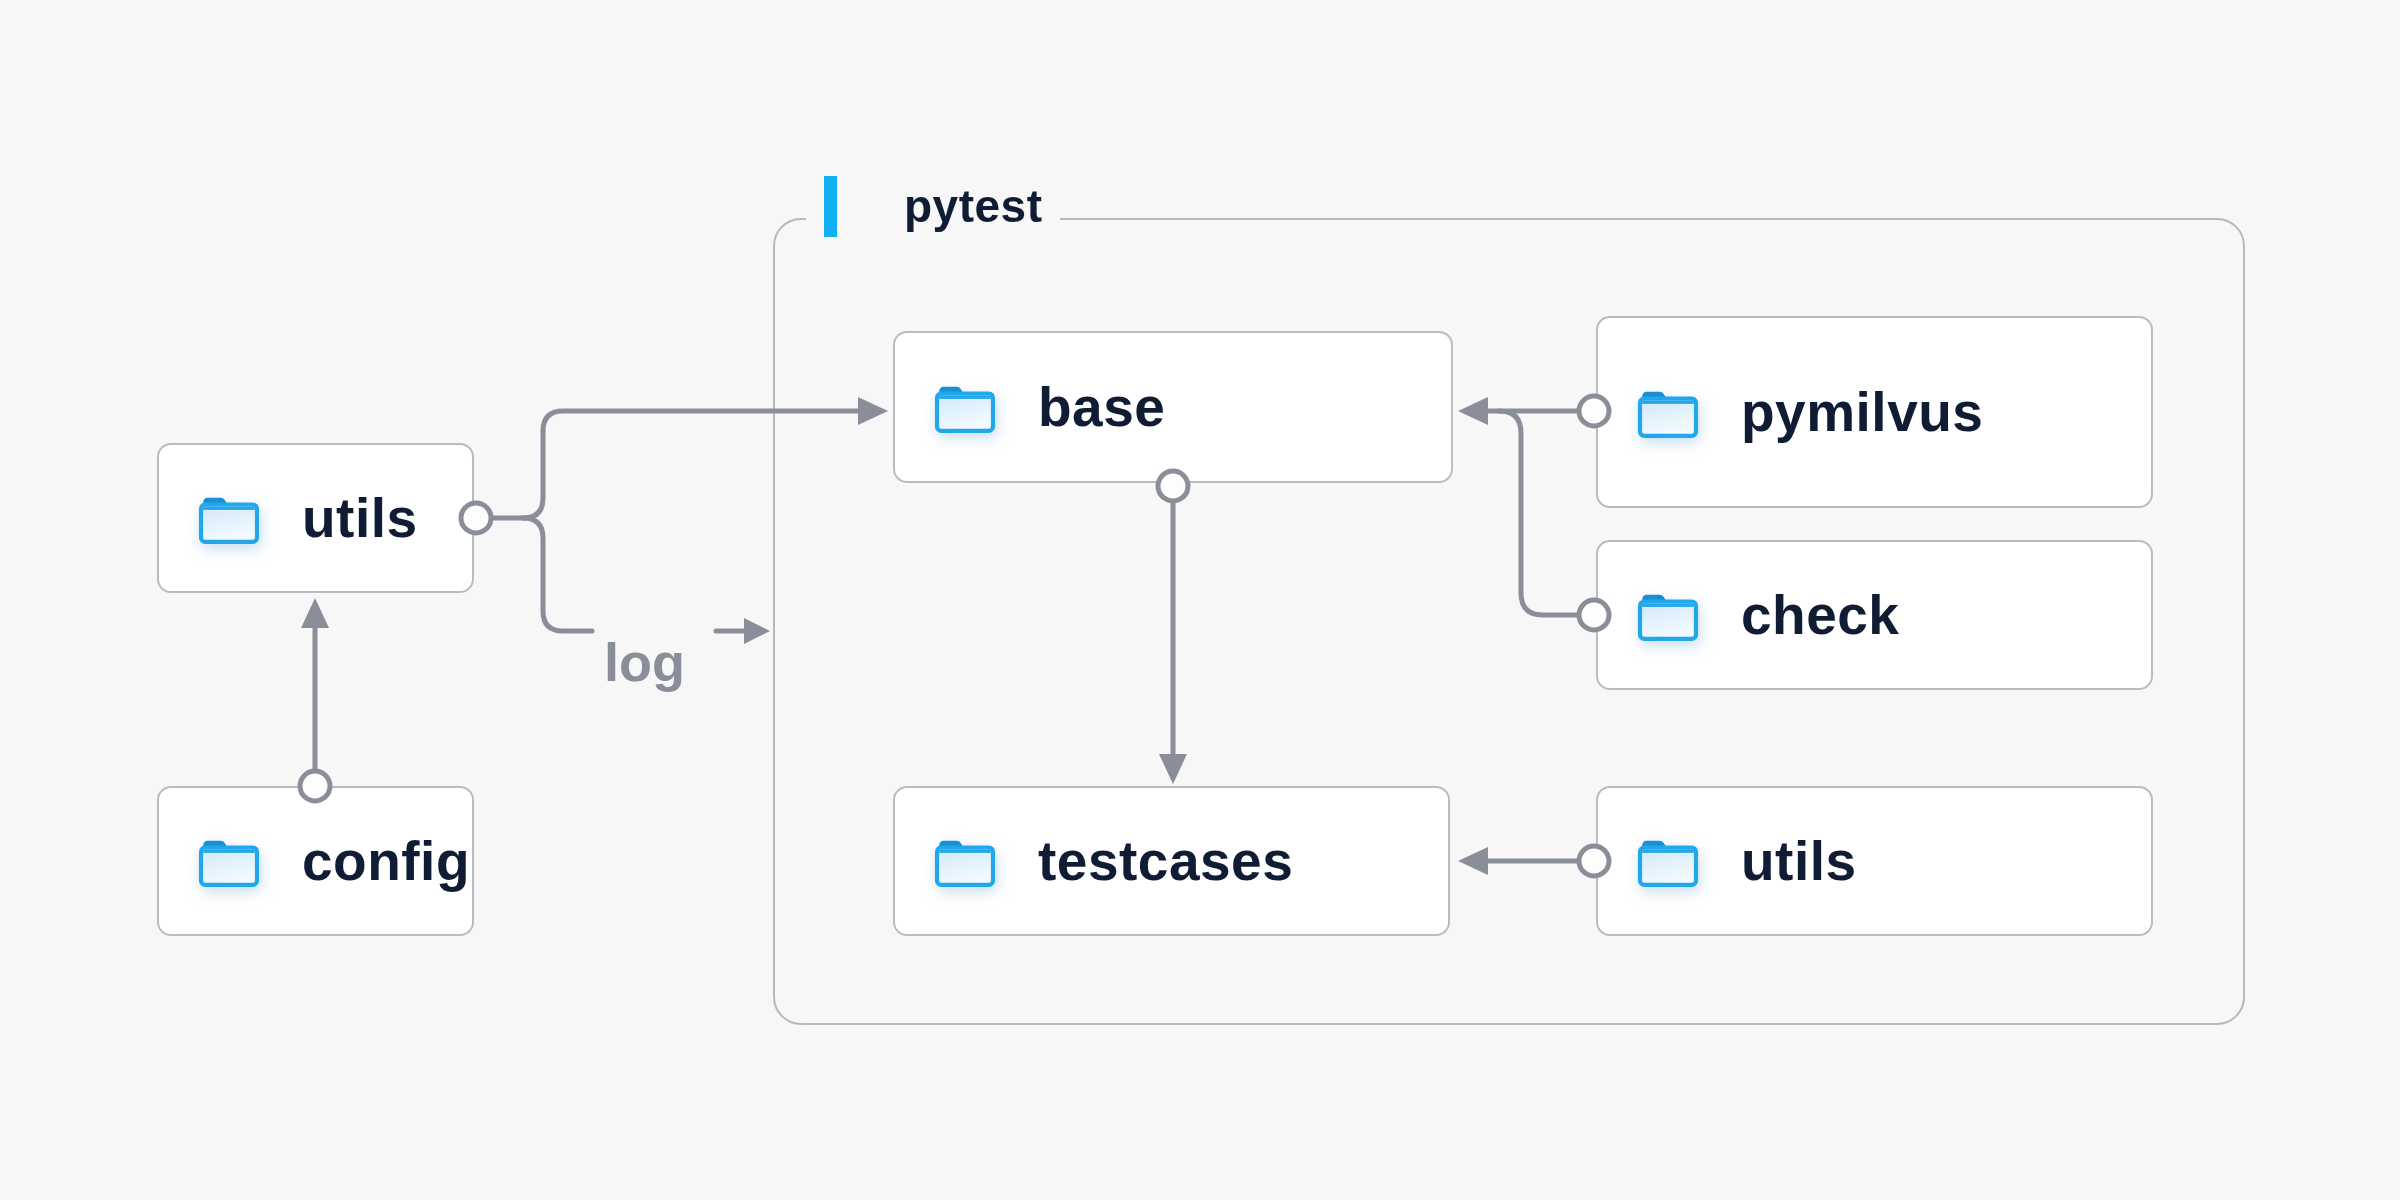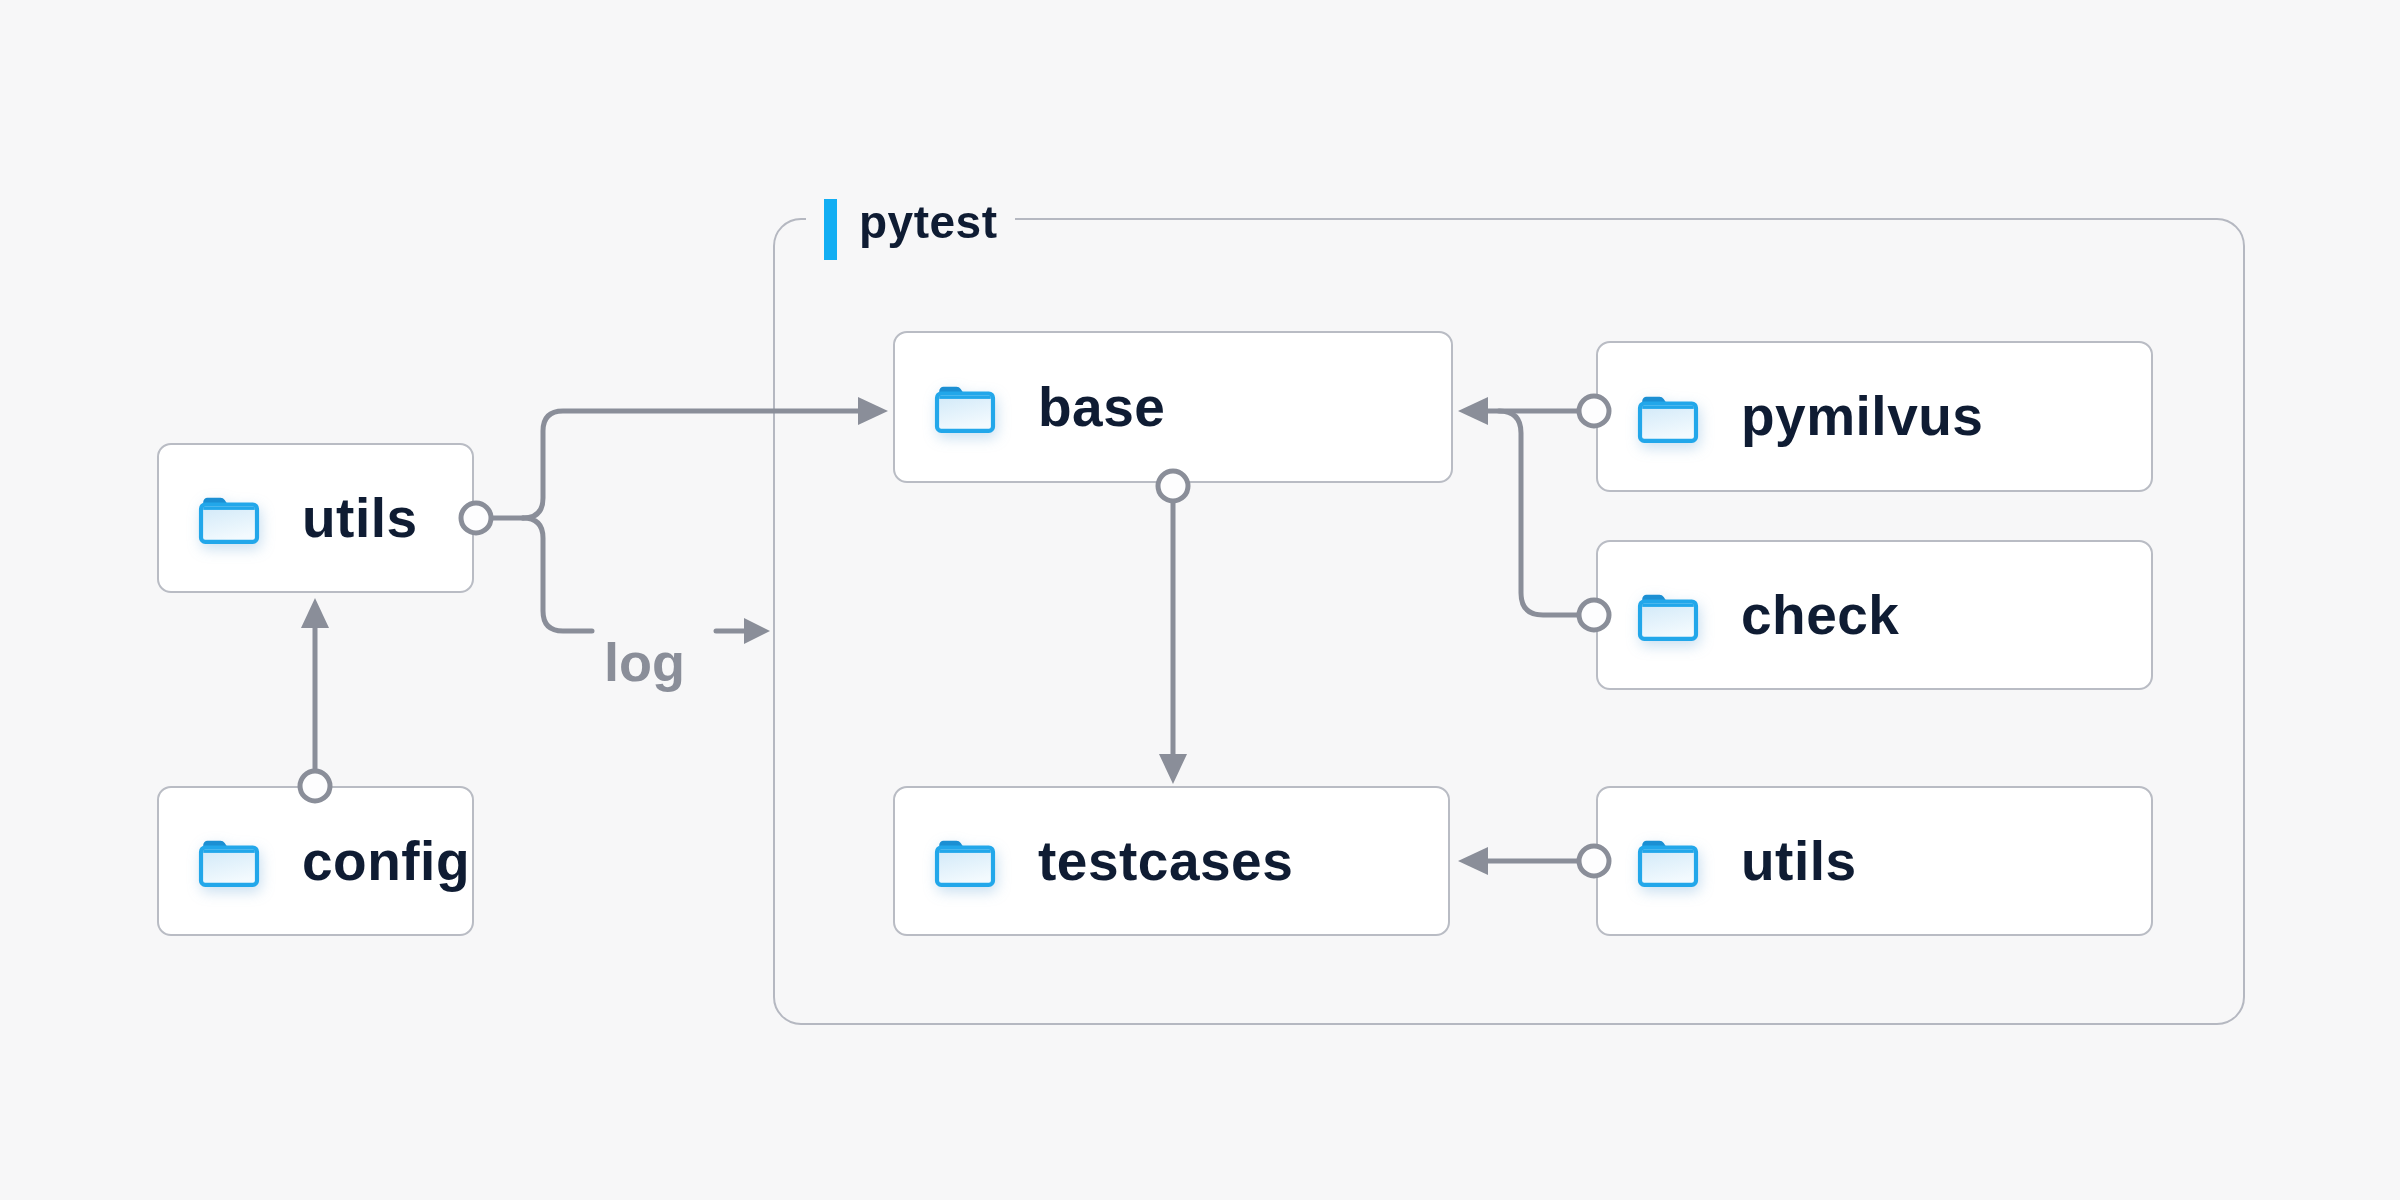--- a/index.html
+++ b/index.html
@@ -22,25 +22,26 @@
   .group-box {
     position: absolute;
     left: 773px; top: 218px; width: 1472px; height: 807px;
     border: 2px solid var(--group-border, #b5b8c1);
     border-radius: 28px;
     background: transparent;
     box-sizing: border-box;
   }
   .group-label {
     position: absolute;
-    left: 806px; top: 199px; height: 62px;
-    display: flex; 
+    left: 806px; top: 175px; height: 62px;
+    display: flex; align-items: center;
     padding: 0 18px;
     background: var(--background, #f7f7f8);
     z-index: 3;
+    gap: 45px;
   }
   .accent-bar {
     display: inline-block;
     width: 13px; height: 61px;
     background: var(--accent-bar, #12aef3);
     margin-right: 22px;
   }
   .group-label-text {
     font-size: 46px; font-weight: 700;
     color: var(--text, #0f1c33);
@@ -150,21 +151,21 @@
     <span class="node-label">config</span>
   </div>
 
   <div class="node z-nodes" style="left:893px; top:331px; width:560px; height:152px">
     <svg class="folder">
         <use href="#folder-sym"></use>
       </svg>
     <span class="node-label">base</span>
   </div>
 
-  <div class="node z-nodes" style="left:1596px; top:341px; width:557px; height:151px">
+  <div class="node z-nodes" style="left:1596px; top:316px; width:557px; height:192px">
     <svg class="folder">
         <use href="#folder-sym"></use>
       </svg>
     <span class="node-label">pymilvus</span>
   </div>
 
   <div class="node z-nodes" style="left:1596px; top:540px; width:557px; height:150px">
     <svg class="folder">
         <use href="#folder-sym"></use>
       </svg>

